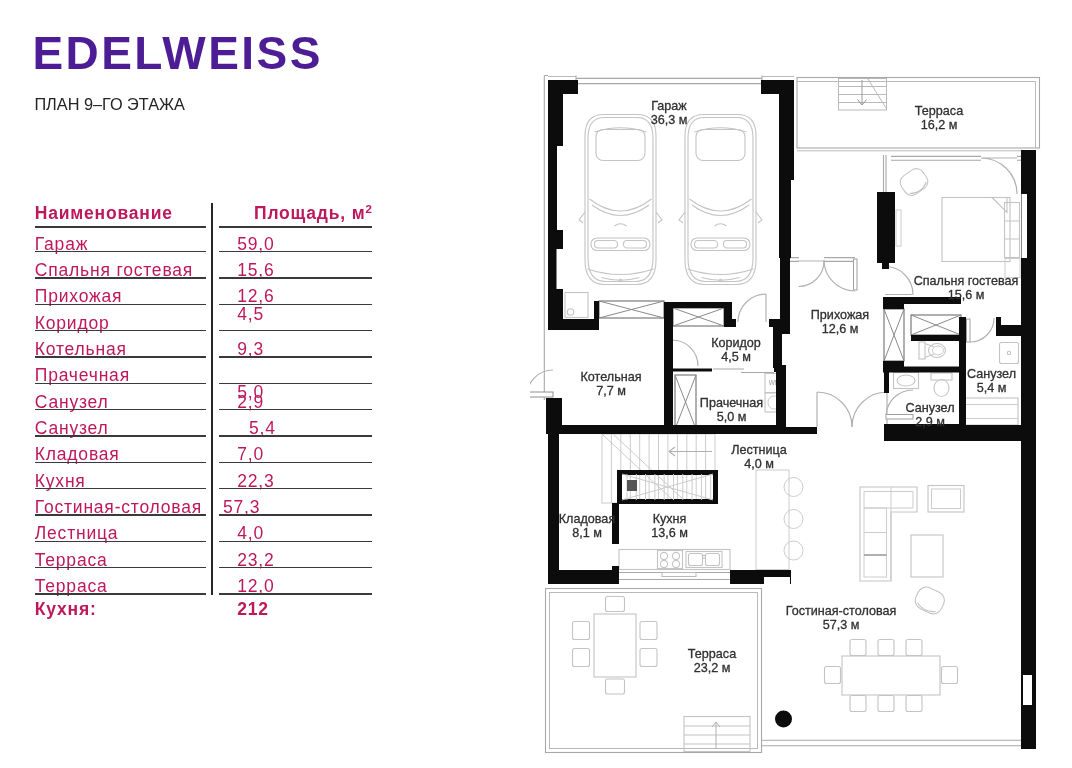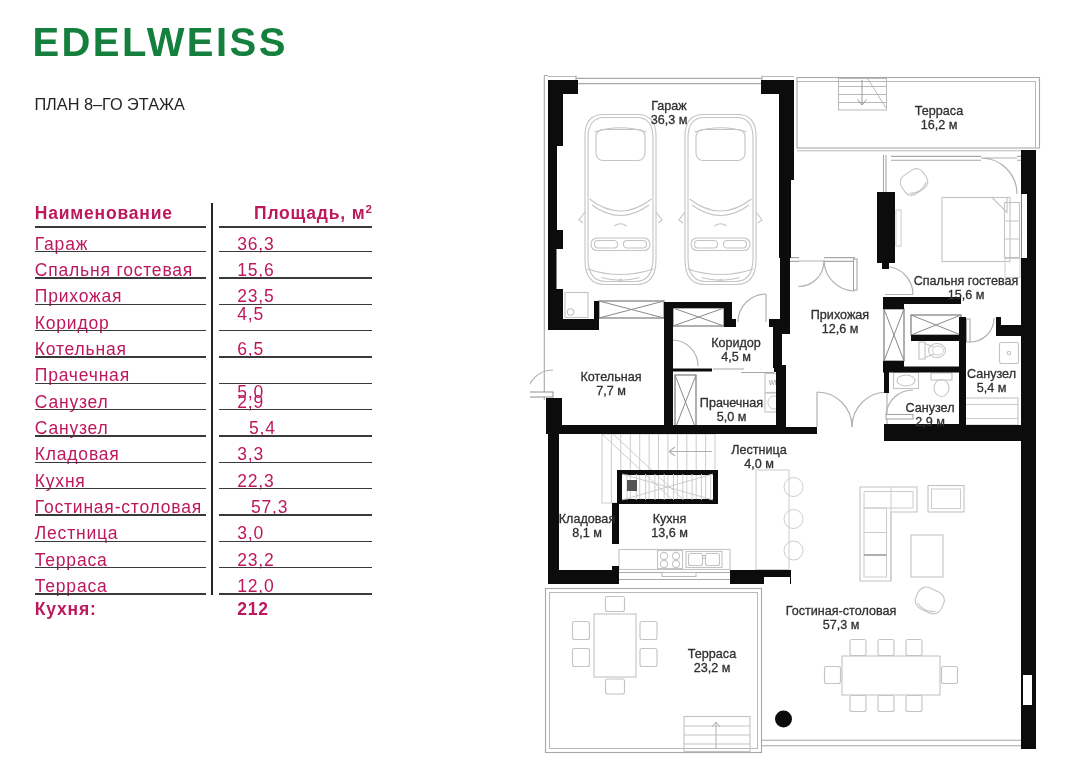--- a/index.html
+++ b/index.html
@@ -1,63 +1,63 @@
 <!DOCTYPE html>
 <html><head>
 <meta charset="utf-8">
 <style>
   html,body{margin:0;padding:0;background:#ffffff;}
   body{width:1072px;height:768px;position:relative;overflow:hidden;
        -webkit-font-smoothing:antialiased;
        font-family:"Liberation Sans",sans-serif;}
   .abs{position:absolute;}
-  #title{left:32.4px;top:19px;font-size:40px;font-weight:bold;color:#15803d;
+  #title{left:32.4px;top:30px;font-size:46px;font-weight:bold;color:#4c1d95;
          letter-spacing:2.45px;line-height:46px;}
   #subtitle{left:34.4px;top:96px;font-size:16.3px;font-weight:normal;color:#242424;
             letter-spacing:0px;line-height:16.3px;}
   .rtxt{position:absolute;font-size:17.5px;color:#be185d;line-height:17.5px;white-space:nowrap;letter-spacing:0.8px;}
   .ln{position:absolute;background:#3a3a3a;height:1.5px;}
   .lnm{left:34.5px;width:171.5px;}
   .lar{left:219px;width:153px;}
   #divider{left:211.4px;top:203px;width:1.7px;height:392px;background:#252525;}
   .b{font-weight:bold;}
   sup.m2{font-size:11.5px;line-height:0;position:relative;top:0.5px;vertical-align:super;}
 </style>
 </head>
 <body>
   <div class="abs" id="title">EDELWEISS</div>
-  <div class="abs" id="subtitle">ПЛАН 8–ГО ЭТАЖА</div>
+  <div class="abs" id="subtitle">ПЛАН 9–ГО ЭТАЖА</div>
   <div class="abs" id="divider"></div>
   <div id="tablerows">
     <div class="rtxt b" style="left:34.8px;top:205.2px">Наименование</div>
     <div class="rtxt b" style="left:254px;top:205.2px">Площадь, м<sup class="m2">2</sup></div>
     <div class="rtxt" style="left:34.8px;top:235.5px">Гараж</div>
-    <div class="rtxt" style="left:237.2px;top:235.5px">36,3</div>
+    <div class="rtxt" style="left:237.2px;top:235.5px">59,0</div>
     <div class="rtxt" style="left:34.8px;top:261.8px">Спальня гостевая</div>
     <div class="rtxt" style="left:237.2px;top:261.8px">15,6</div>
     <div class="rtxt" style="left:34.8px;top:288.2px">Прихожая</div>
-    <div class="rtxt" style="left:237.2px;top:288.2px">23,5</div>
+    <div class="rtxt" style="left:237.2px;top:288.2px">12,6</div>
     <div class="rtxt" style="left:34.8px;top:314.5px">Коридор</div>
     <div class="rtxt" style="left:237.2px;top:306px">4,5</div>
     <div class="rtxt" style="left:34.8px;top:340.8px">Котельная</div>
-    <div class="rtxt" style="left:237.2px;top:340.8px">6,5</div>
+    <div class="rtxt" style="left:237.2px;top:340.8px">9,3</div>
     <div class="rtxt" style="left:34.8px;top:367.1px">Прачечная</div>
     <div class="rtxt" style="left:237.2px;top:384px">5,0</div>
     <div class="rtxt" style="left:34.8px;top:393.5px">Санузел</div>
     <div class="rtxt" style="left:237.2px;top:393.5px">2,9</div>
     <div class="rtxt" style="left:34.8px;top:419.8px">Санузел</div>
     <div class="rtxt" style="left:249px;top:419.8px">5,4</div>
     <div class="rtxt" style="left:34.8px;top:446.1px">Кладовая</div>
-    <div class="rtxt" style="left:237.2px;top:446.1px">3,3</div>
+    <div class="rtxt" style="left:237.2px;top:446.1px">7,0</div>
     <div class="rtxt" style="left:34.8px;top:472.5px">Кухня</div>
     <div class="rtxt" style="left:237.2px;top:472.5px">22,3</div>
     <div class="rtxt" style="left:34.8px;top:498.8px">Гостиная-столовая</div>
-    <div class="rtxt" style="left:251px;top:498.8px">57,3</div>
+    <div class="rtxt" style="left:223px;top:498.8px">57,3</div>
     <div class="rtxt" style="left:34.8px;top:525.1px">Лестница</div>
-    <div class="rtxt" style="left:237.2px;top:525.1px">3,0</div>
+    <div class="rtxt" style="left:237.2px;top:525.1px">4,0</div>
     <div class="rtxt" style="left:34.8px;top:551.5px">Терраса</div>
     <div class="rtxt" style="left:237.2px;top:551.5px">23,2</div>
     <div class="rtxt" style="left:34.8px;top:577.8px">Терраса</div>
     <div class="rtxt" style="left:237.2px;top:577.8px">12,0</div>
     <div class="rtxt b" style="left:34.8px;top:601.4px">Кухня:</div>
     <div class="rtxt b" style="left:237.2px;top:601.4px">212</div>
     <div class="ln lnm" style="top:226.4px;height:2.1px"></div>
     <div class="ln lar" style="top:226.4px;height:2.1px"></div>
     <div class="ln lnm" style="top:250.9px"></div>
     <div class="ln lar" style="top:250.9px"></div>

